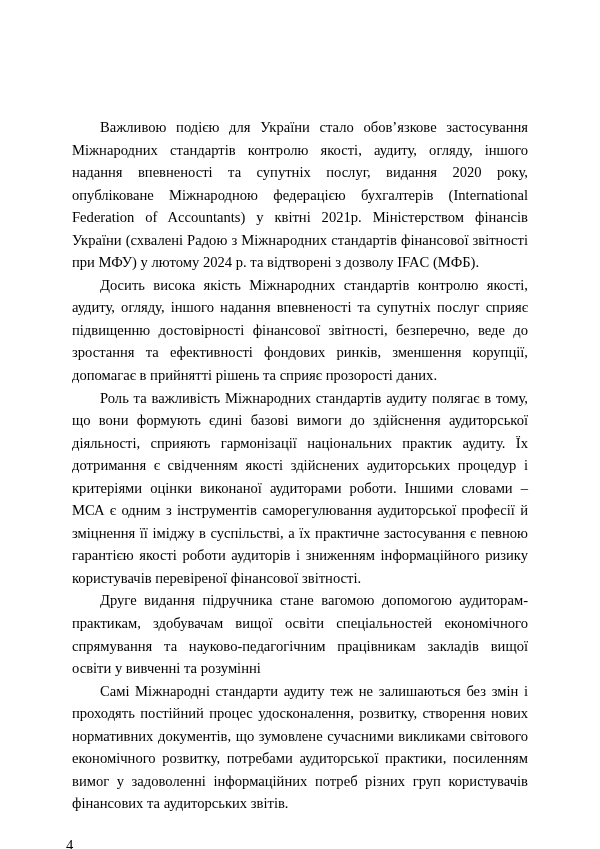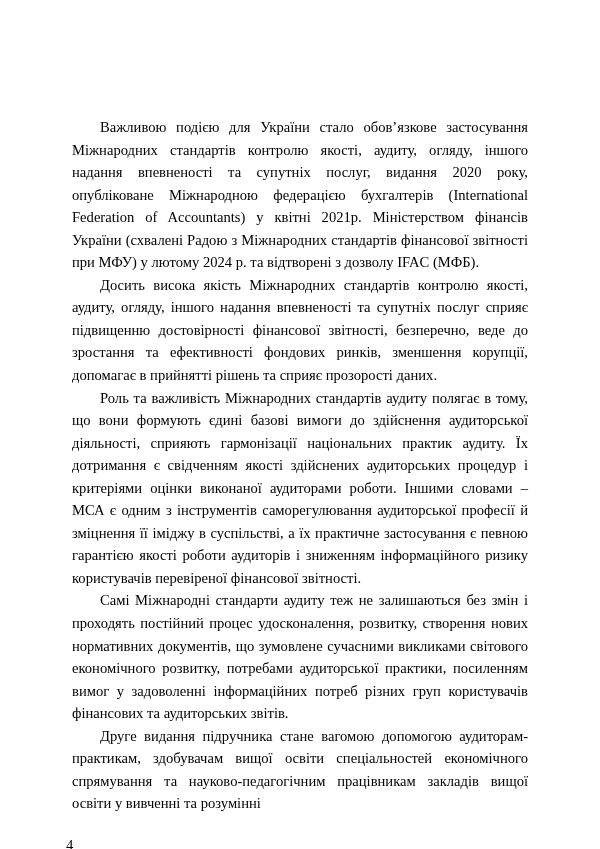--- a/index.html
+++ b/index.html
@@ -47,17 +47,17 @@
   }
 </style>
 </head>
 <body>
 
 <div class="page">
   <div class="body-text">
     <p>Важливою подією для України стало обов’язкове застосування Міжнародних стандартів контролю якості, аудиту, огляду, іншого надання впевненості та супутніх послуг, видання 2020 року, опубліковане Міжнародною федерацією бухгалтерів (International Federation of Accountants) у квітні 2021р. Міністерством фінансів України (схвалені Радою з Міжнародних стандартів фінансової звітності при МФУ) у лютому 2024 р. та відтворені з дозволу IFAC (МФБ).</p>
     <p>Досить висока якість Міжнародних стандартів контролю якості, аудиту, огляду, іншого надання впевненості та супутніх послуг сприяє підвищенню достовірності фінансової звітності, безперечно, веде до зростання та ефективності фондових ринків, зменшення корупції, допомагає в прийнятті рішень та сприяє прозорості даних.</p>
     <p>Роль та важливість Міжнародних стандартів аудиту полягає в тому, що вони формують єдині базові вимоги до здійснення аудиторської діяльності, сприяють гармонізації національних практик аудиту. Їх дотримання є свідченням якості здійснених аудиторських процедур і критеріями оцінки виконаної аудиторами роботи. Іншими словами – МСА є одним з інструментів саморегулювання аудиторської професії й зміцнення її іміджу в суспільстві, а їх практичне застосування є певною гарантією якості роботи аудиторів і зниженням інформаційного ризику користувачів перевіреної фінансової звітності.</p>
+    <p>Друге видання підручника стане вагомою допомогою аудиторам-практикам, здобувачам вищої освіти спеціальностей економічного спрямування та науково-педагогічним працівникам закладів вищої освіти у вивченні та розумінні</p>
     <p>Самі Міжнародні стандарти аудиту теж не залишаються без змін і проходять постійний процес удосконалення, розвитку, створення нових нормативних документів, що зумовлене сучасними викликами світового економічного розвитку, потребами аудиторської практики, посиленням вимог у задоволенні інформаційних потреб різних груп користувачів фінансових та аудиторських звітів.</p>
-    <p>Друге видання підручника стане вагомою допомогою аудиторам-практикам, здобувачам вищої освіти спеціальностей економічного спрямування та науково-педагогічним працівникам закладів вищої освіти у вивченні та розумінні</p>
   </div>
   <div class="page-number">4</div>
 </div>
 
 </body></html>

